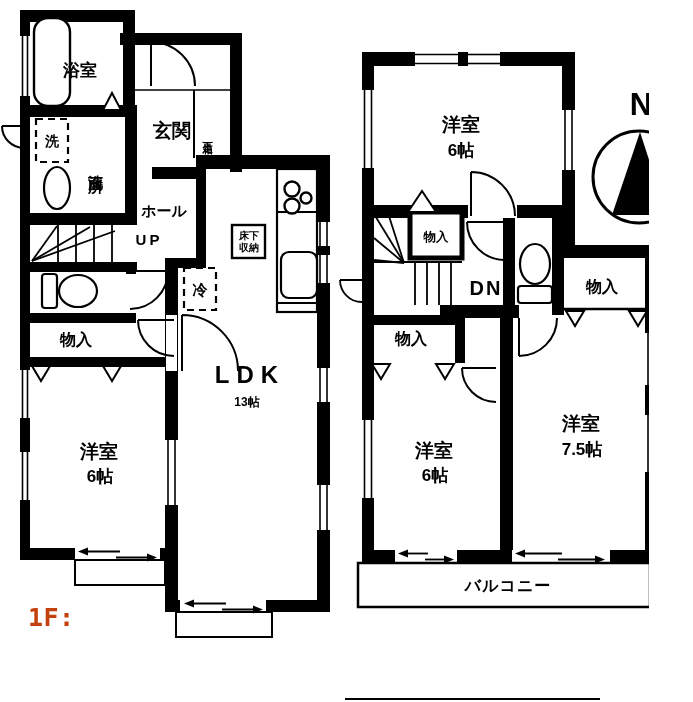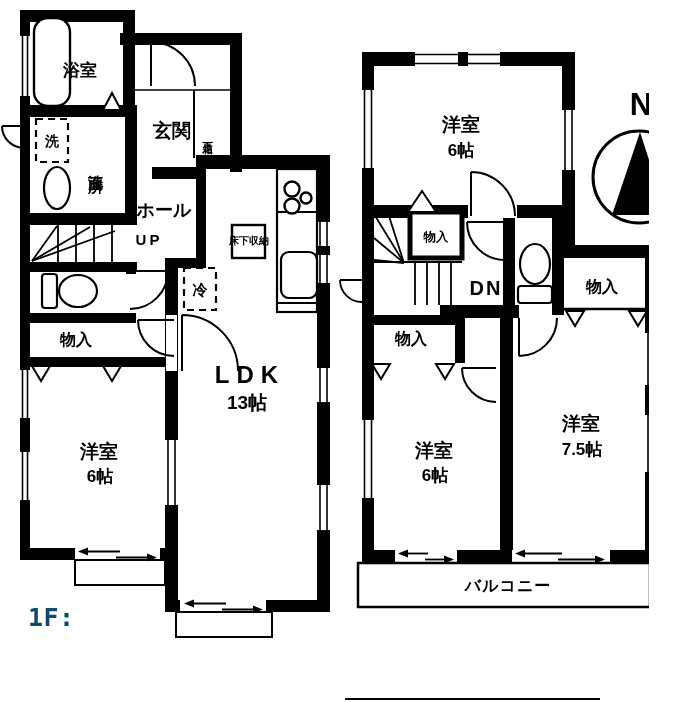--- a/index.html
+++ b/index.html
@@ -2,22 +2,22 @@
 <html><head>
 <meta charset="utf-8">
 <style>
   html,body{margin:0;padding:0;background:#fff}
   .stage{position:relative;width:649px;height:702px;background:#fff;overflow:hidden;
          font-family:"Liberation Sans",sans-serif}
   .stage svg{position:absolute;left:0;top:0}
   .lbl{position:absolute;transform:translate(-50%,-50%);white-space:nowrap;
        color:#000;font-weight:600;line-height:1}
   .vert{writing-mode:vertical-rl;letter-spacing:2px}
-  .two{display:flex;align-items:center;line-height:1.15}
-  .area{position:absolute;color:#0c4a6e;font-family:"DejaVu Sans Mono",monospace;
+  .two{display:flex;flex-direction:column;align-items:center;line-height:1.15}
+  .area{position:absolute;color:#c2410c;font-family:"DejaVu Sans Mono",monospace;
         font-weight:700;font-size:25px;line-height:1.3;letter-spacing:.5px}
   .north{font-weight:700;font-size:31px}
 </style>
 </head>
 <body>
 
 <div class="stage">
 
 <svg width="693" height="702" viewBox="0 0 693 702">
 
@@ -224,27 +224,27 @@
   </g>
 
   <line x1="345" y1="699" x2="600" y2="699" stroke="#000" stroke-width="2"></line>
 </svg>
 
   <div class="lbl" style="left:80px;top:70px;font-size:17px">浴室</div>
   <div class="lbl" style="left:52px;top:141px;font-size:14px">洗</div>
   <div class="lbl vert" style="left:96px;top:166px;font-size:15px">洗面所</div>
   <div class="lbl" style="left:172px;top:130px;font-size:19px">玄関</div>
   <div class="lbl vert" style="left:208px;top:135px;font-size:10.5px;letter-spacing:1px">下足箱</div>
-  <div class="lbl" style="left:164px;top:210px;font-size:18px">ホール</div>
+  <div class="lbl" style="left:164px;top:210px;font-size:15px">ホール</div>
   <div class="lbl" style="left:149px;top:239px;font-size:15px;letter-spacing:3px">UP</div>
   <div class="lbl" style="left:76px;top:340px;font-size:16px">物入</div>
   <div class="lbl" style="left:99px;top:451px;font-size:19px">洋室</div>
   <div class="lbl" style="left:100px;top:476px;font-size:17px">6帖</div>
   <div class="lbl" style="left:250px;top:375px;font-size:24px;letter-spacing:7px;font-weight:700">LDK</div>
-  <div class="lbl" style="left:247px;top:402px;font-size:19px">13帖</div>
+  <div class="lbl" style="left:247px;top:402px;font-size:12px">13帖</div>
   <div class="lbl two" style="left:249px;top:241px;font-size:10px">
     <span>床下</span>
     <span>収納</span>
   </div>
   <div class="lbl" style="left:200px;top:289px;font-size:15px">冷</div>
   <div class="area" style="left:28px;top:602px">
     <div>1F:</div>
   </div>
 
   <div class="lbl" style="left:461px;top:124px;font-size:19px">洋室</div>

